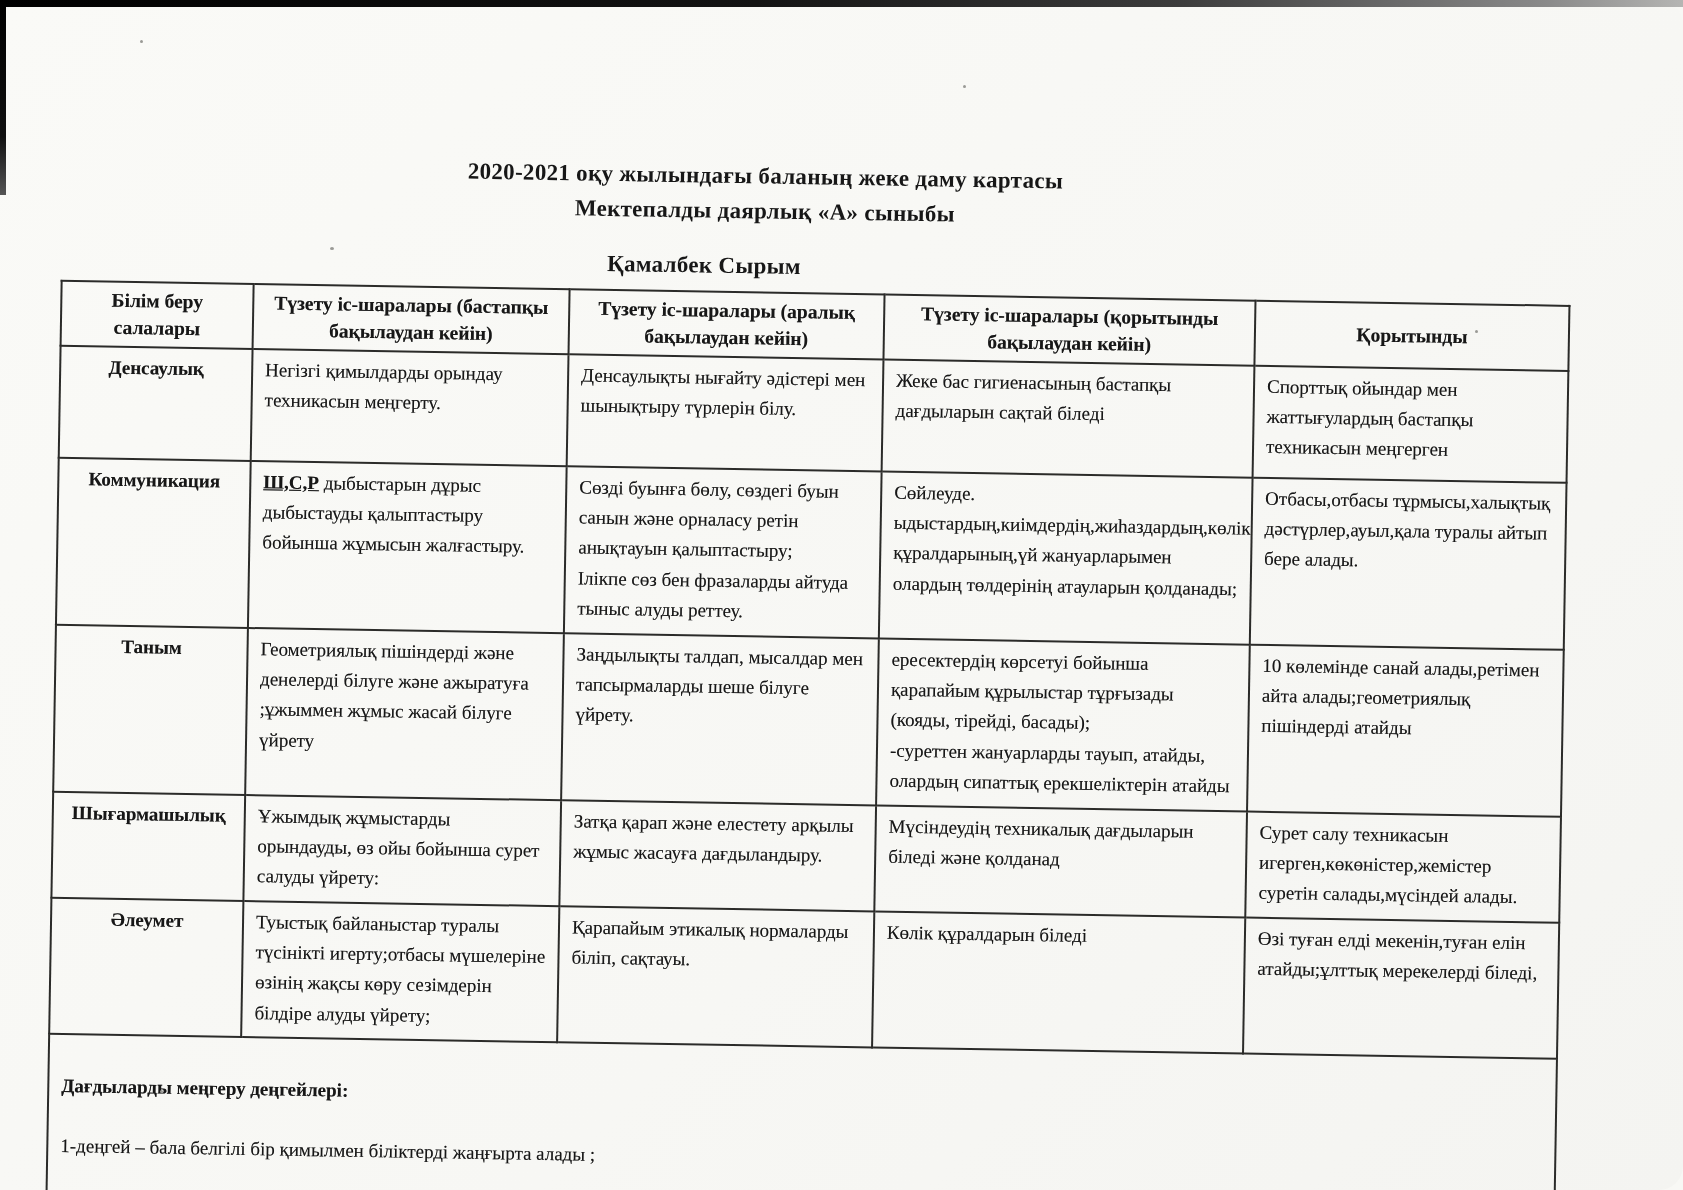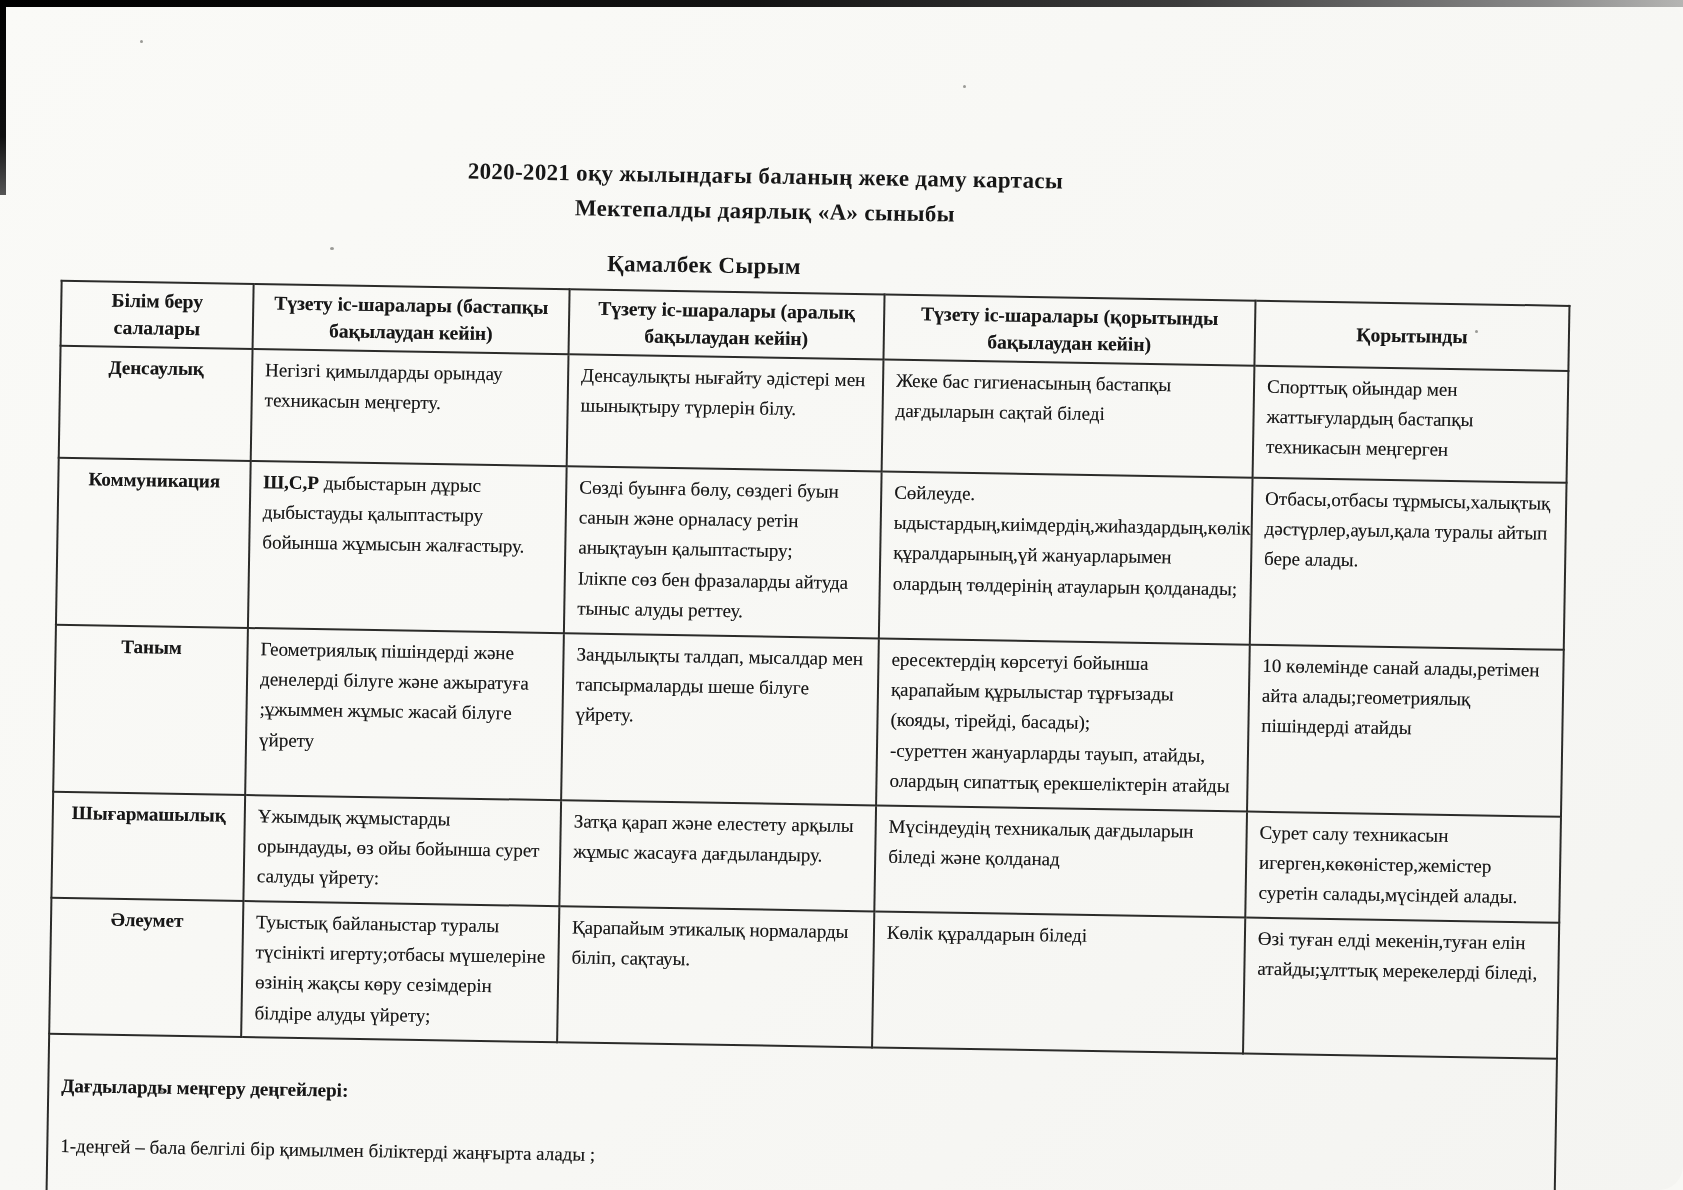--- a/index.html
+++ b/index.html
@@ -83,21 +83,21 @@
     font-weight: bold;
     text-align: center;
     font-size: 19.5px;
   }
   td.footer-cell {
     padding: 6px 14px 36px 10px;
     font-size: 19.5px;
     line-height: 1.6;
   }
   .footer-heading { font-weight: bold; }
-  .bold-prefix { font-weight: bold; }
+  .bold-prefix { font-weight: bold; text-decoration: underline; }
 </style>
 </head>
 <body>
 
 <div class="paper">
 
   <div class="content">
 
     <div class="title-block">
       <div class="title-line">2020-2021 оқу жылындағы баланың жеке даму картасы</div>

